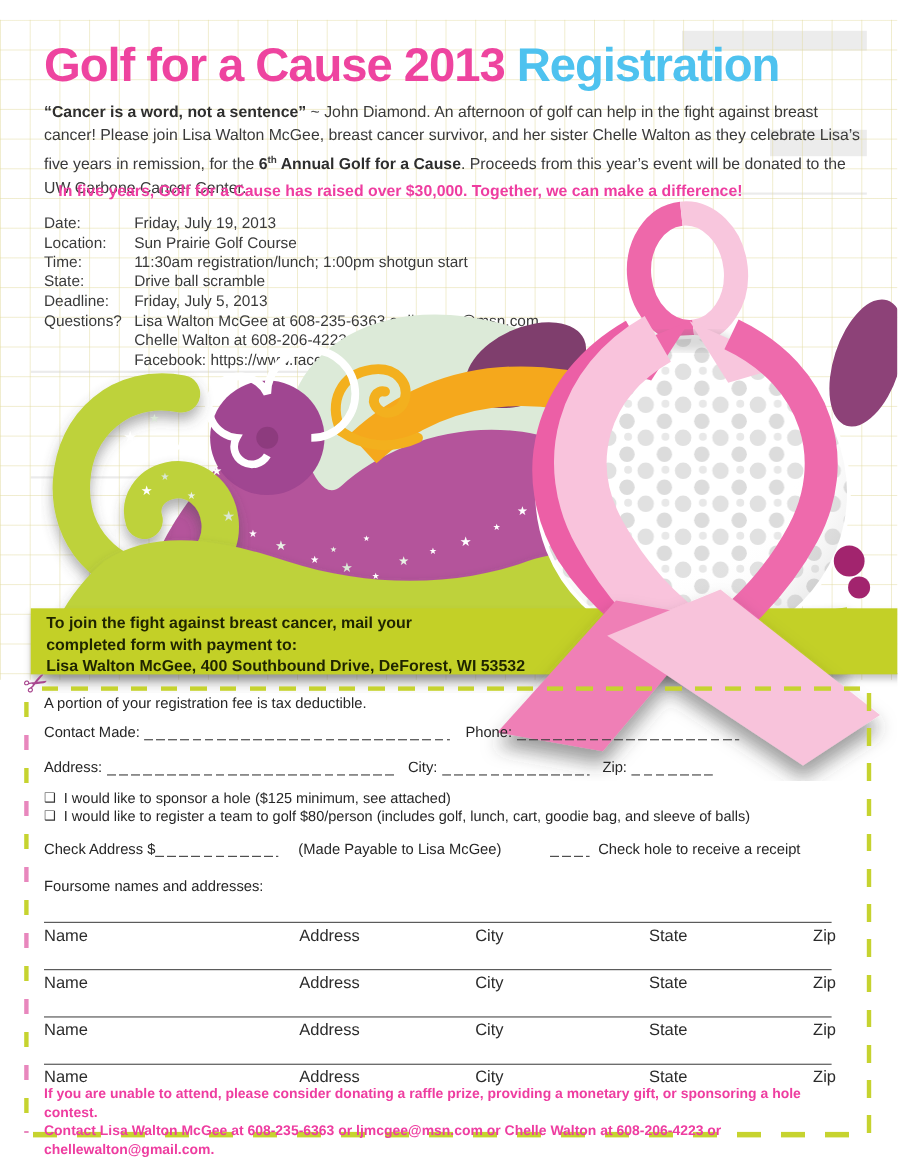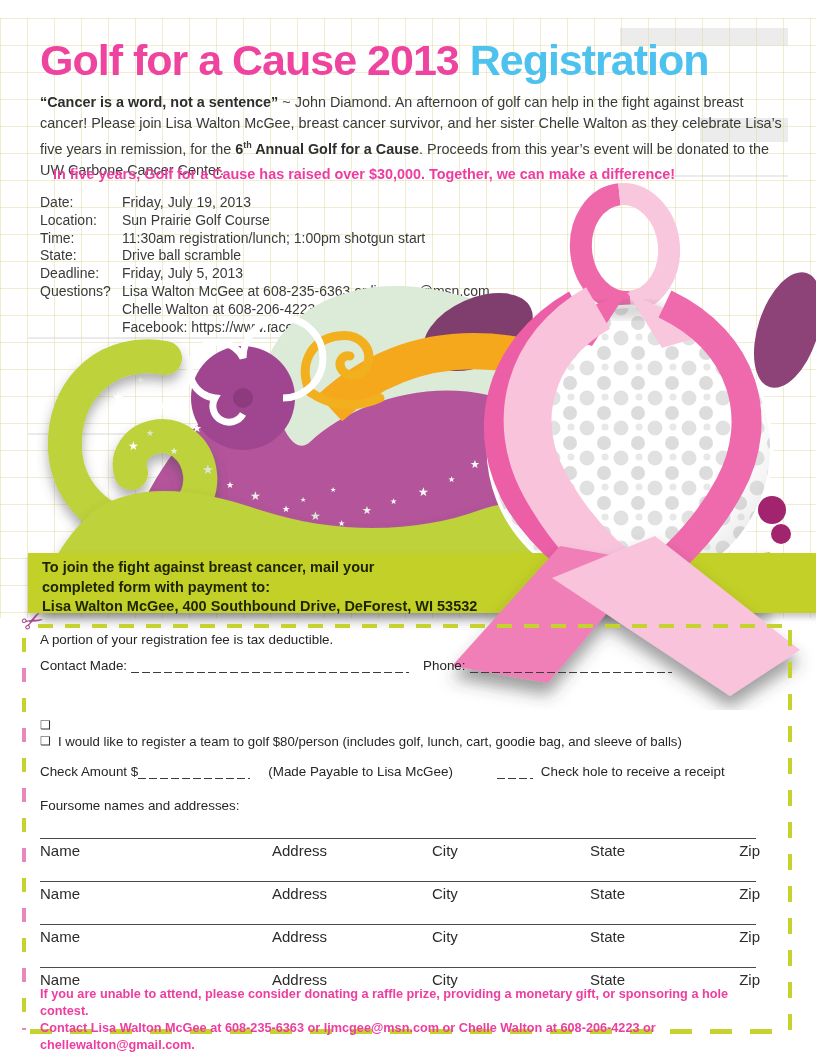--- a/index.html
+++ b/index.html
@@ -238,31 +238,40 @@
 
     <div class="tax">A portion of your registration fee is tax deductible.</div>
 
     <div class="frow" style="top:40px;">
       <span>Contact Made:</span>
       <span class="ul" style="width:278px;margin:0 14px 0 4px;"></span>
       <span>Phone:</span>
       <span class="ul" style="width:202px;margin-left:4px;"></span>
     </div>
 
+    <div class="frow" style="top:72px;">
+      <span>Address:</span>
+      <span class="ul" style="width:262px;margin:0 12px 0 4px;"></span>
+      <span>City:</span>
+      <span class="ul" style="width:134px;margin:0 12px 0 4px;"></span>
+      <span>Zip:</span>
+      <span class="ul" style="width:74px;margin-left:4px;"></span>
+    </div>
 
     <div class="cbrow" style="top:100px;">
       <span class="cb">❑</span>
+      <span>I would like to sponsor a hole ($125 minimum,  see attached)</span>
     </div>
     <div class="cbrow" style="top:116px;">
       <span class="cb">❑</span>
       <span>I would like to register a team to golf $80/person (includes golf, lunch, cart, goodie bag, and sleeve of balls)</span>
     </div>
 
     <div class="frow" style="top:146px;">
-      <span>Check Amount $</span>
+      <span>Check Address $</span>
       <span class="ul" style="width:112px;margin-right:18px;"></span>
       <span>(Made Payable to Lisa McGee)</span>
       <span class="ul" style="width:36px;margin:0 8px 0 44px;"></span>
       <span>Check hole to receive a receipt</span>
     </div>
 
     <div class="fours">Foursome names and addresses:</div>
 
     <div class="trow-line" style="top:220px;"></div>
     <div class="trow-labels" style="top:224px;">

